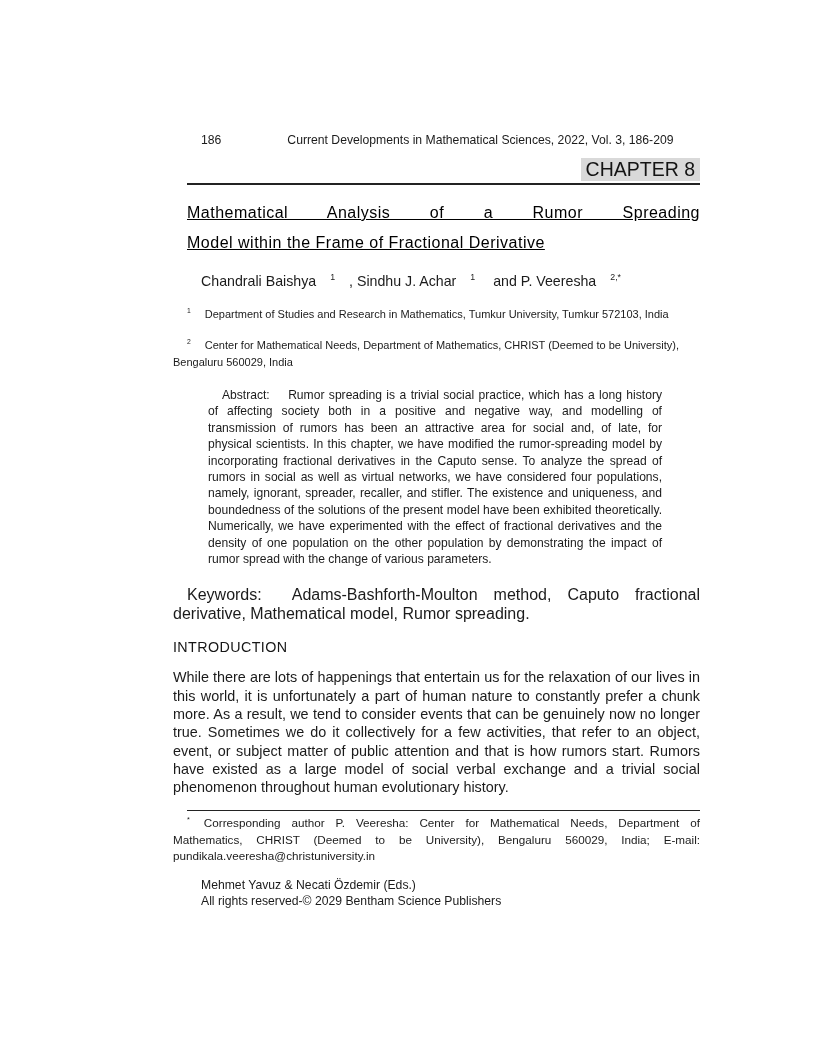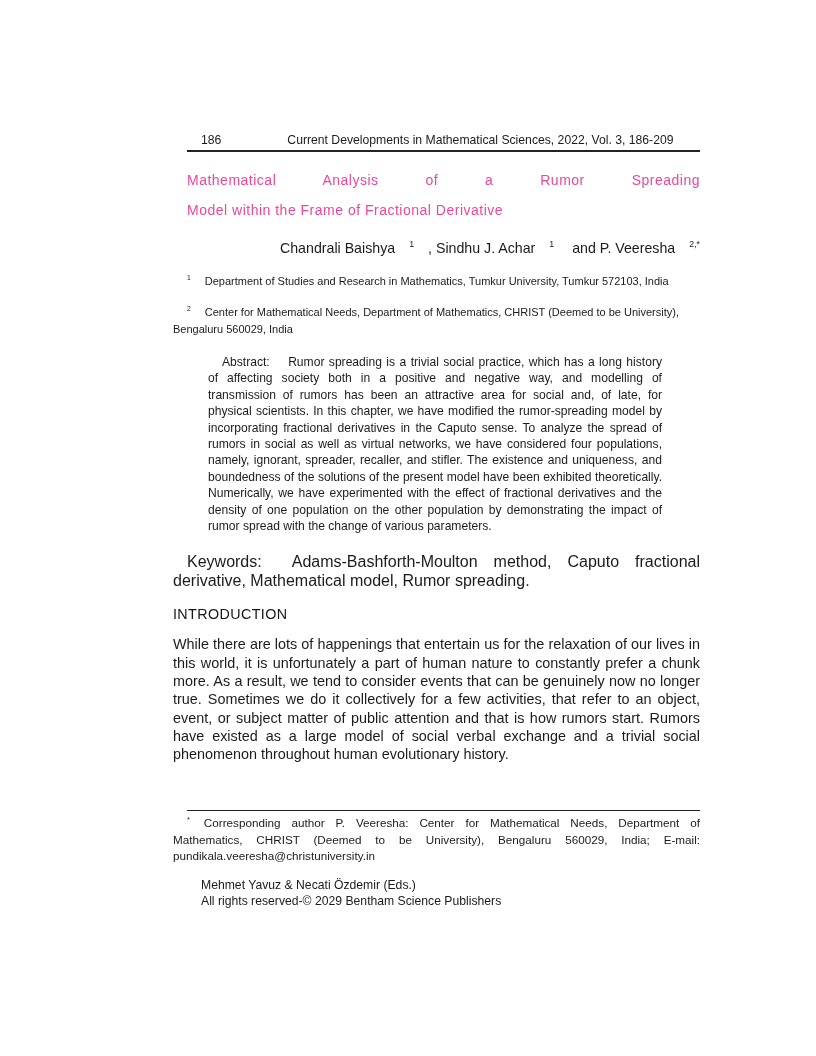--- a/index.html
+++ b/index.html
@@ -34,30 +34,31 @@
     background: #d9d9d9;
     font-size: 19.5px;
     line-height: 23px;
     padding: 0 5px;
     color: #141414;
   }
   .rule { border-top: 2px solid #232323; margin-top: 2px; }
   
   .title {
     margin: 13px 0 0 0;
-    font-size: 14px;
+    font-size: 16px;
     line-height: 30px;
     font-weight: 400;
     letter-spacing: 0.5px;
-    color: #ec4899;
+    color: #000000;
+    text-decoration: underline;
   }
   .title .t1 { display: block; text-align: justify; text-align-last: justify; }
   .title .t2 { display: block; }
   
-  .authors { margin-top: 14px; font-size: 14.2px; line-height: 18px; text-align: right; }
+  .authors { margin-top: 14px; font-size: 14.2px; line-height: 18px; }
   sup { font-size: 62%; line-height: 0; vertical-align: super; }
   
   .affil { margin: 16px 0 0 0; font-size: 11px; line-height: 17px; }
   .affil + .affil { margin-top: 14px; }
   
   .abstract {
     margin: 16px 38px 0 35px;
     font-size: 12.1px;
     line-height: 16.4px;
     text-align: justify;
@@ -110,20 +111,23 @@
 <body>
 
 <div class="page">
   <div class="content">
 
     <div class="header-row">
       <span class="pagenum">186</span>
       <span class="journal">Current Developments in Mathematical Sciences, 2022, Vol. 3, 186-209</span>
     </div>
 
+    <div class="badge-row">
+      <span class="badge">CHAPTER 8</span>
+    </div>
 
     <div class="rule"></div>
 
     <h1 class="title">
       <span class="t1">Mathematical Analysis of a Rumor Spreading</span>
       <span class="t2">Model within the Frame of Fractional Derivative</span>
     </h1>
 
     <div class="authors">
       <span>Chandrali Baishya</span><sup>1</sup><span>, Sindhu J. Achar</span><sup>1</sup><span> and P. Veeresha</span><sup>2,*</sup>

